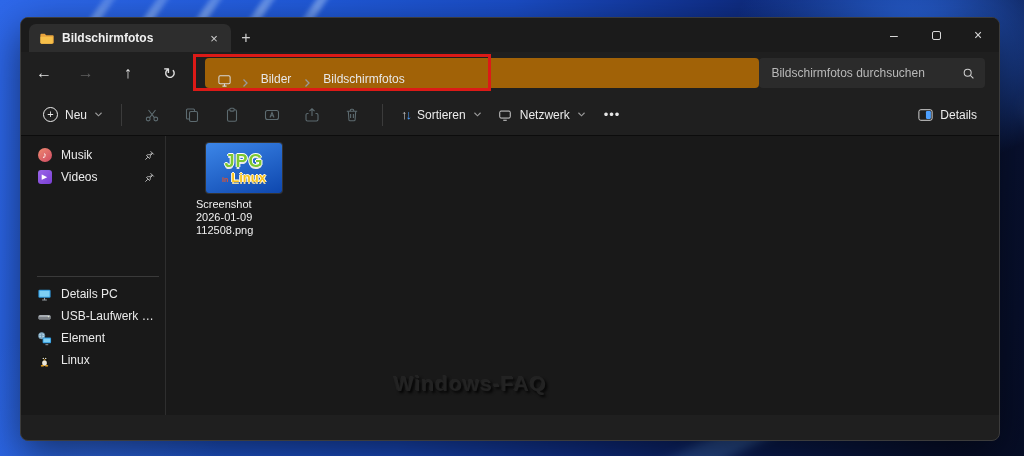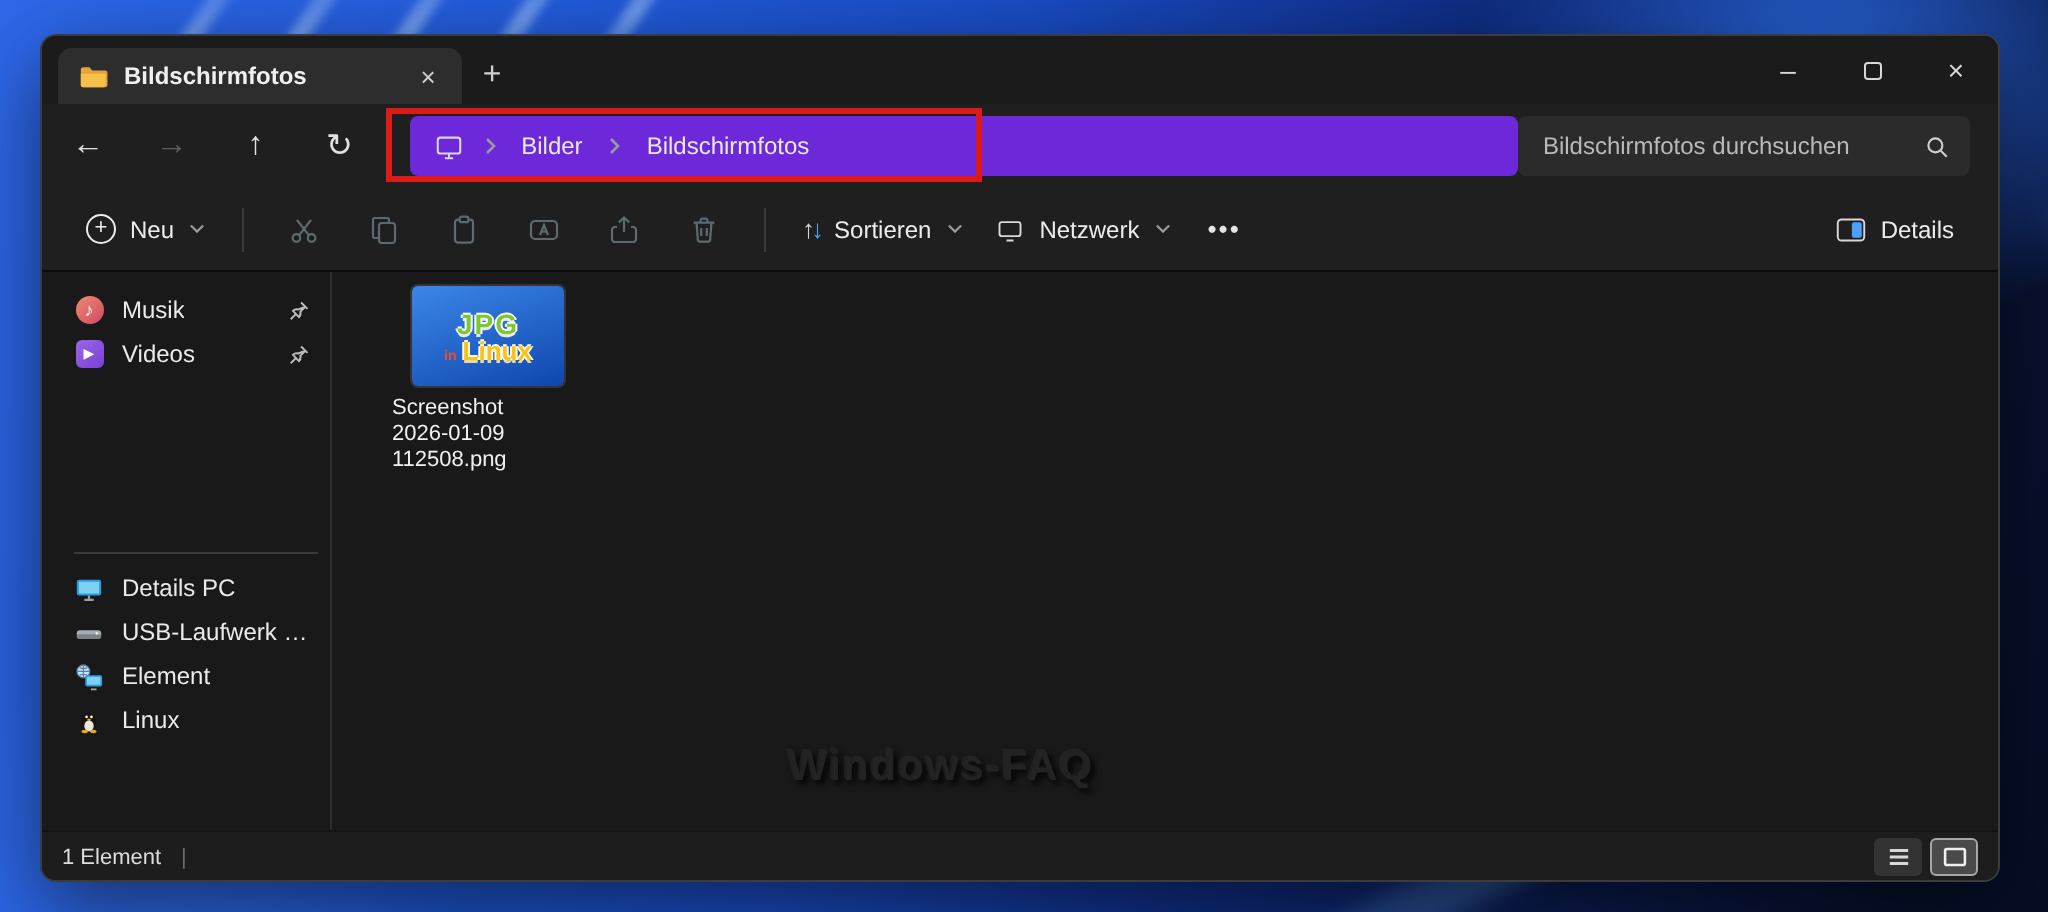--- a/index.html
+++ b/index.html
@@ -46,22 +46,22 @@
   .wc { width:42px; height:34px; display:flex; align-items:center; justify-content:center;
     color:#d8d8d8; font-size:14px; }
   .wc-max-box { width:9px; height:9px; border:1px solid #d8d8d8; border-radius:2px; }
 
   
   .addrrow { height:42px; display:flex; align-items:center; padding:0 14px 0 2px;
     position:relative; background:#1f1f1f; }
   .navbtn { width:42px; height:32px; display:flex; align-items:center; justify-content:center;
     font-size:16px; color:#e0e0e0; border-radius:5px; }
   .navbtn.dim { color:#5f5f5f; }
-  .crumb-field { width:556px; height:30px; margin-left:14px; background:#6d28d9;
-    border-radius:4px; display:flex; align-items:center; padding:0 12px; gap:9px;
+  .crumb-field { width:556px; height:30px; margin-left:14px; background:#a16207;
+    border-radius:4px; display:flex; align-items:flex-end; padding:0 12px; gap:9px;
     font-size:12px; color:#e8e8e8; }
   .crumb-sep { display:flex; align-items:center; color:#9a9a9a; }
   .crumb { padding:2px 3px; white-space:nowrap; }
   .red-annotation { position:absolute; left:172px; top:2px; width:298px; height:37px;
     border:3px solid #dc1a17; pointer-events:none; z-index:6; }
   .search-field { margin-left:auto; width:226px; height:30px; background:#2b2b2b;
     border-radius:4px; display:flex; align-items:center; padding:0 10px 0 12px;
     font-size:12px; color:#b9b9b9; }
   .search-field .mag { margin-left:auto; color:#cfcfcf; }
 
@@ -96,21 +96,21 @@
   .ic-video { width:14px; height:14px; border-radius:3px;
     background:linear-gradient(140deg,#9a66e8,#7a3fd4); color:#fff; font-size:7px;
     display:flex; align-items:center; justify-content:center; }
 
   .main { flex:1; position:relative; background:#191919; }
   .file-item { position:absolute; left:30px; top:7px; width:96px; }
   .thumb { width:76px; height:50px; margin:0 auto; border-radius:3px;
     background:linear-gradient(160deg,#3c86e8,#0e47ae);
     display:flex; flex-direction:column; align-items:center; justify-content:center;
     box-shadow:0 0 0 1px rgba(255,255,255,.12); }
-  .thumb .w1 { font-size:14px; font-weight:800; color:#7dc832; letter-spacing:1px;
+  .thumb .w1 { font-size:18px; font-weight:800; color:#7dc832; letter-spacing:1px;
     text-shadow:-1px 0 0 #fff, 1px 0 0 #fff, 0 -1px 0 #fff, 0 1.5px 0 #e8e8e8;text-align:right; }
   .thumb .row2 { display:flex; align-items:baseline; gap:3px; margin-top:-2px; }
   .thumb .w2 { font-size:7px; font-weight:700; color:#e8522a; }
   .thumb .w3 { font-size:13px; font-weight:800; color:#f6c21c;
     text-shadow:-1px 0 0 #fff8e0, 1px 0 0 #fff8e0, 0 -1px 0 #fff8e0, 0 1.5px 0 #e8d8a0; }
   .file-label { margin-top:5px; text-align:left; font-size:11px; line-height:13px; color:#f0f0f0; }
   .file-label span { display:block; }
   .watermark { position:absolute; left:228px; top:236px; font-size:21px; font-weight:700;
     letter-spacing:1px; color:#232323;
     text-shadow:-1px -1px 0 rgba(255,255,255,.05), 2px 2px 3px rgba(0,0,0,.9); }
@@ -392,30 +392,14 @@
         <div class="file-label">
           <span>Screenshot</span>
           <span>2026-01-09</span>
           <span>112508.png</span>
         </div>
       </div>
       <div class="watermark">Windows-FAQ</div>
     </div>
   </div>
 
-  <div class="statusbar">
-    <span>1 Element</span>
-    <span class="status-div">|</span>
-    <div class="viewtoggles">
-      <div class="vt">
-        <svg width="13" height="11" viewBox="0 0 14 12" stroke="#d8d8d8" stroke-width="1.6">
-          <path d="M2 2.5h10 M2 6h10 M2 9.5h10"></path>
-        </svg>
-      </div>
-      <div class="vt sel">
-        <svg width="13" height="11" viewBox="0 0 14 12" fill="none" stroke="#f0f0f0" stroke-width="1.4">
-          <rect x="1.6" y="1.6" width="10.8" height="8.8" rx="1"></rect>
-        </svg>
-      </div>
-    </div>
-  </div>
 
 </div>
 
 </body></html>

